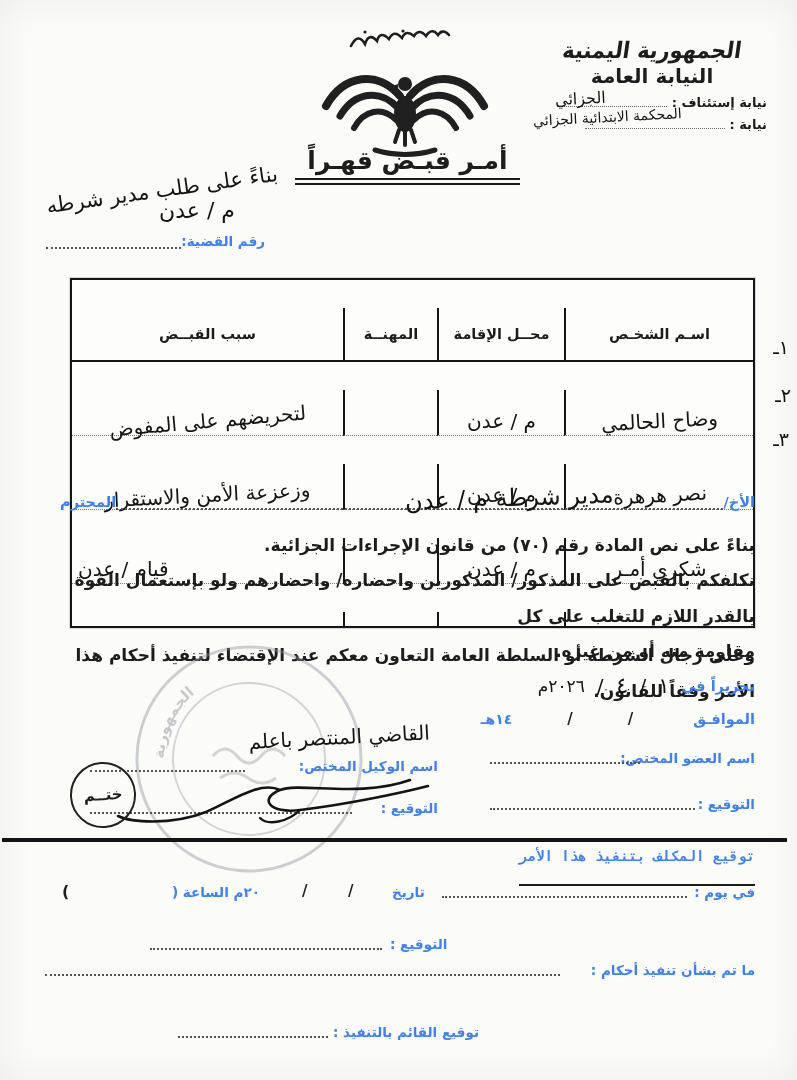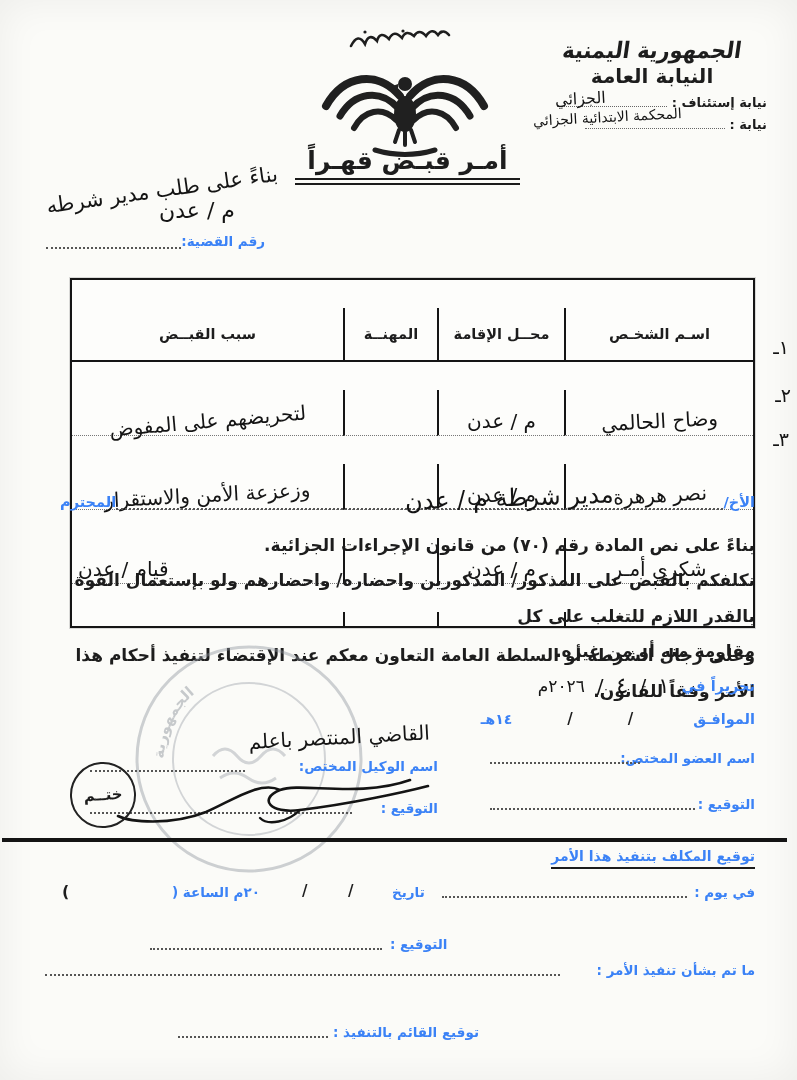--- a/index.html
+++ b/index.html
@@ -46,21 +46,21 @@
   .t-fill .t-cell { height:14px; border-bottom:none; }
   .t-body .hand { font-size:20px; }
   .row-num { font-size:19px; }
   
   .para { font-weight:700; font-size:17px; line-height:2.1; text-align:right; }
   
   #khatm-circle { width:66px; height:66px; border:2.6px solid #222; border-radius:50%;
       display:flex; align-items:center; justify-content:center; transform:rotate(-4deg); }
   #khatm-circle span { font-weight:800; font-size:15px; letter-spacing:2px; }
   .thick-rule { background:#141414; height:3.5px; }
-  .u-line { border-bottom:2px solid #1b1b1b; padding-bottom:3px; }
+  .u-line { border-bottom:2px solid #1b1b1b; padding-bottom:19px;font-family:Liberation Mono, monospace; }
   .slash { font-weight:700; font-size:15px; }
   .paren { font-weight:700; font-size:16px; }
 </style>
 </head>
 <body>
 
 <div id="page">
 
   <div class="abs" style="top:38px; right:30px; width:230px; text-align:center;">
     <div class="callig">الجمهورية اليمنية</div>
@@ -253,19 +253,19 @@
   <span class="abs dots" style="top:884px; left:442px; width:245px;"></span>
   <span class="abs printed sm" style="top:884px; left:392px;">تاريخ</span>
   <span class="abs slash" style="top:882px; left:348px;">/</span>
   <span class="abs slash" style="top:882px; left:302px;">/</span>
   <span class="abs printed sm" style="top:884px; left:172px;">٢٠م الساعة (</span>
   <span class="abs paren" style="top:882px; left:62px;">)</span>
 
   <span class="abs printed sm" style="top:936px; left:390px;">التوقيع :</span>
   <span class="abs dots" style="top:936px; left:150px; width:232px;"></span>
 
-  <span class="abs printed sm" style="top:962px; right:42px;">ما تم بشأن تنفيذ الأمر :</span>
+  <span class="abs printed sm" style="top:962px; right:42px;">ما تم بشأن تنفيذ أحكام :</span>
   <span class="abs dots" style="top:962px; left:45px; width:515px;"></span>
 
   <span class="abs printed sm" style="top:1024px; left:333px;">توقيع القائم بالتنفيذ :</span>
   <span class="abs dots" style="top:1024px; left:178px; width:150px;"></span>
 
 </div>
 
 </body></html>

